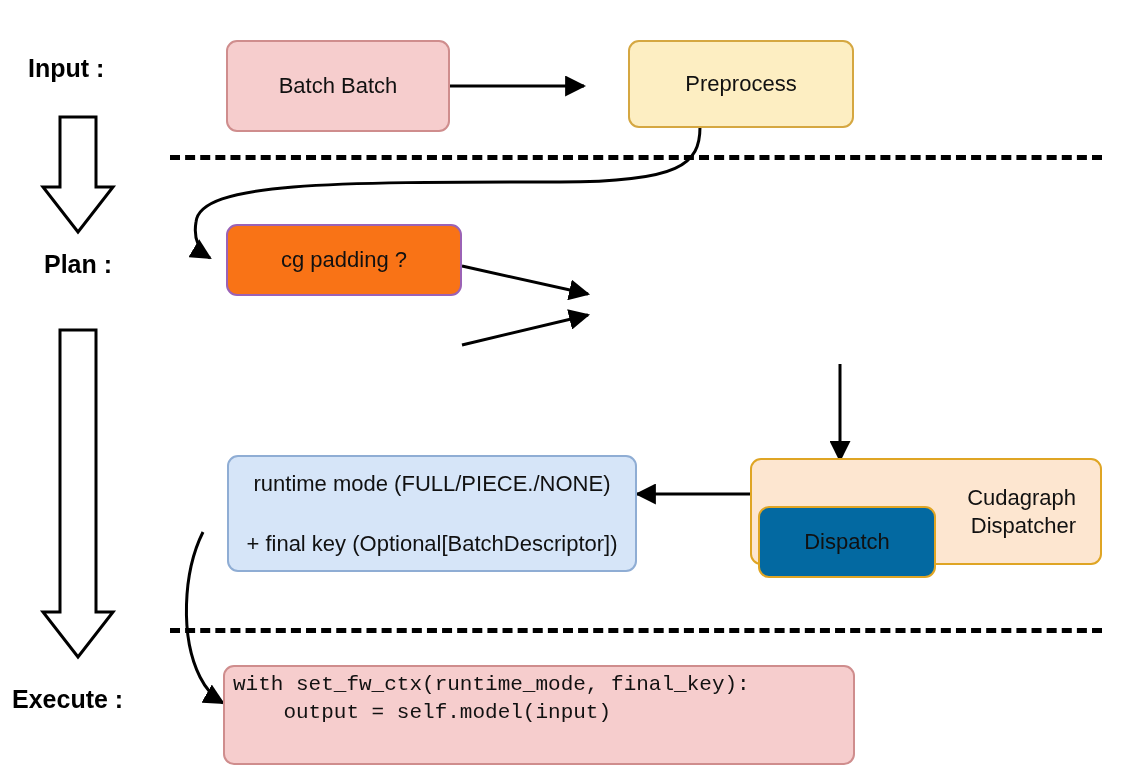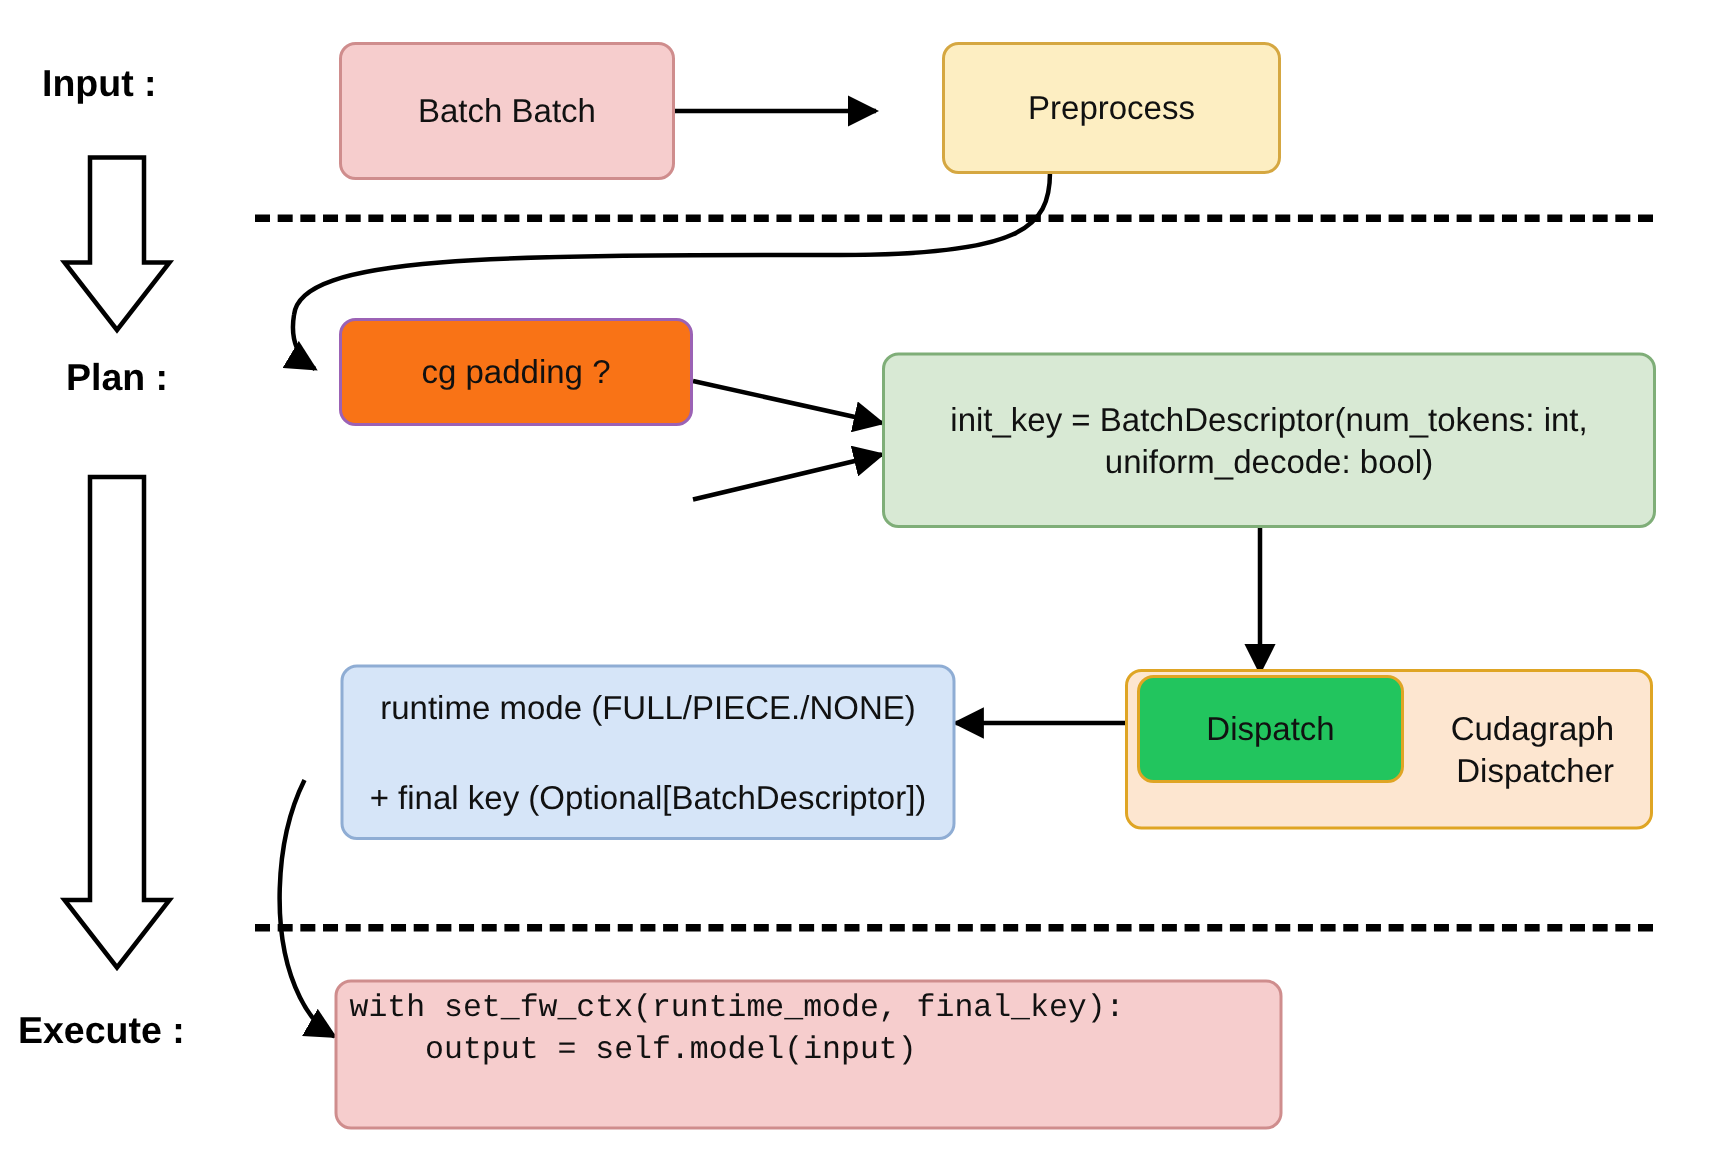--- a/index.html
+++ b/index.html
@@ -9,21 +9,21 @@
   }
   body {
     width: 1142px;
     height: 770px;
     position: relative;
     overflow: hidden;
     font-family: "Liberation Sans", sans-serif;
   }
   #canvas {
     position: absolute;
-    left: 0; top: 0;
+    left: 0; top: 12px;
     width: 1142px;
     height: 756px;
   }
   .svg-layer {
     position: absolute;
     left: 0; top: 0;
     width: 1142px;
     height: 770px;
     pointer-events: none;
   }
@@ -71,22 +71,23 @@
   }
   .node-blue {
     background: #d6e5f8;
     border-color: #8fadd4;
   }
   .node-orange-outer {
     background: #fde6d0;
     border-color: #dfa524;
   }
   .node-orange-inner {
-    background: #22c55e;
+    background: #0369a1;
     border-color: #dfa524;
+    margin-top: 44px;
   }
   .code-node {
     font-family: "Liberation Mono", monospace;
     font-size: 21px;
     text-align: left;
     justify-content: flex-start;
     line-height: 1.35;
     white-space: pre;
     color: #111111;
   }
@@ -146,24 +147,20 @@
 
   <div class="node node-yellow" style="left:584px; top:28px; width:226px; height:88px;">
     <span class="label">Preprocess</span>
   </div>
 
   <div class="node node-purple" style="left:226px; top:212px; width:236px; height:72px;">
     <span class="label">cg padding ?</span>
   </div>
 
 
-  <div class="node node-green" style="left:588px; top:235px; width:516px; height:117px; flex-direction:column;">
-    <span class="label">init_key = BatchDescriptor(num_tokens: int,</span>
-    <span class="label">uniform_decode: bool)</span>
-  </div>
 
   <div class="node node-blue" style="left:227px; top:443px; width:410px; height:117px; flex-direction:column;gap:32px;">
     <span class="label">runtime mode (FULL/PIECE./NONE)</span>
     <span class="label">+ final key (Optional[BatchDescriptor])</span>
   </div>
 
   <div class="node node-orange-outer" style="left:750px; top:446px; width:352px; height:107px; flex-direction:column;
               justify-content:center; align-items:flex-end; padding-right:24px;">
     <span class="label" style="width:auto;">Cudagraph</span>
     <span class="label" style="width:auto;margin-left:32px;">Dispatcher</span>

